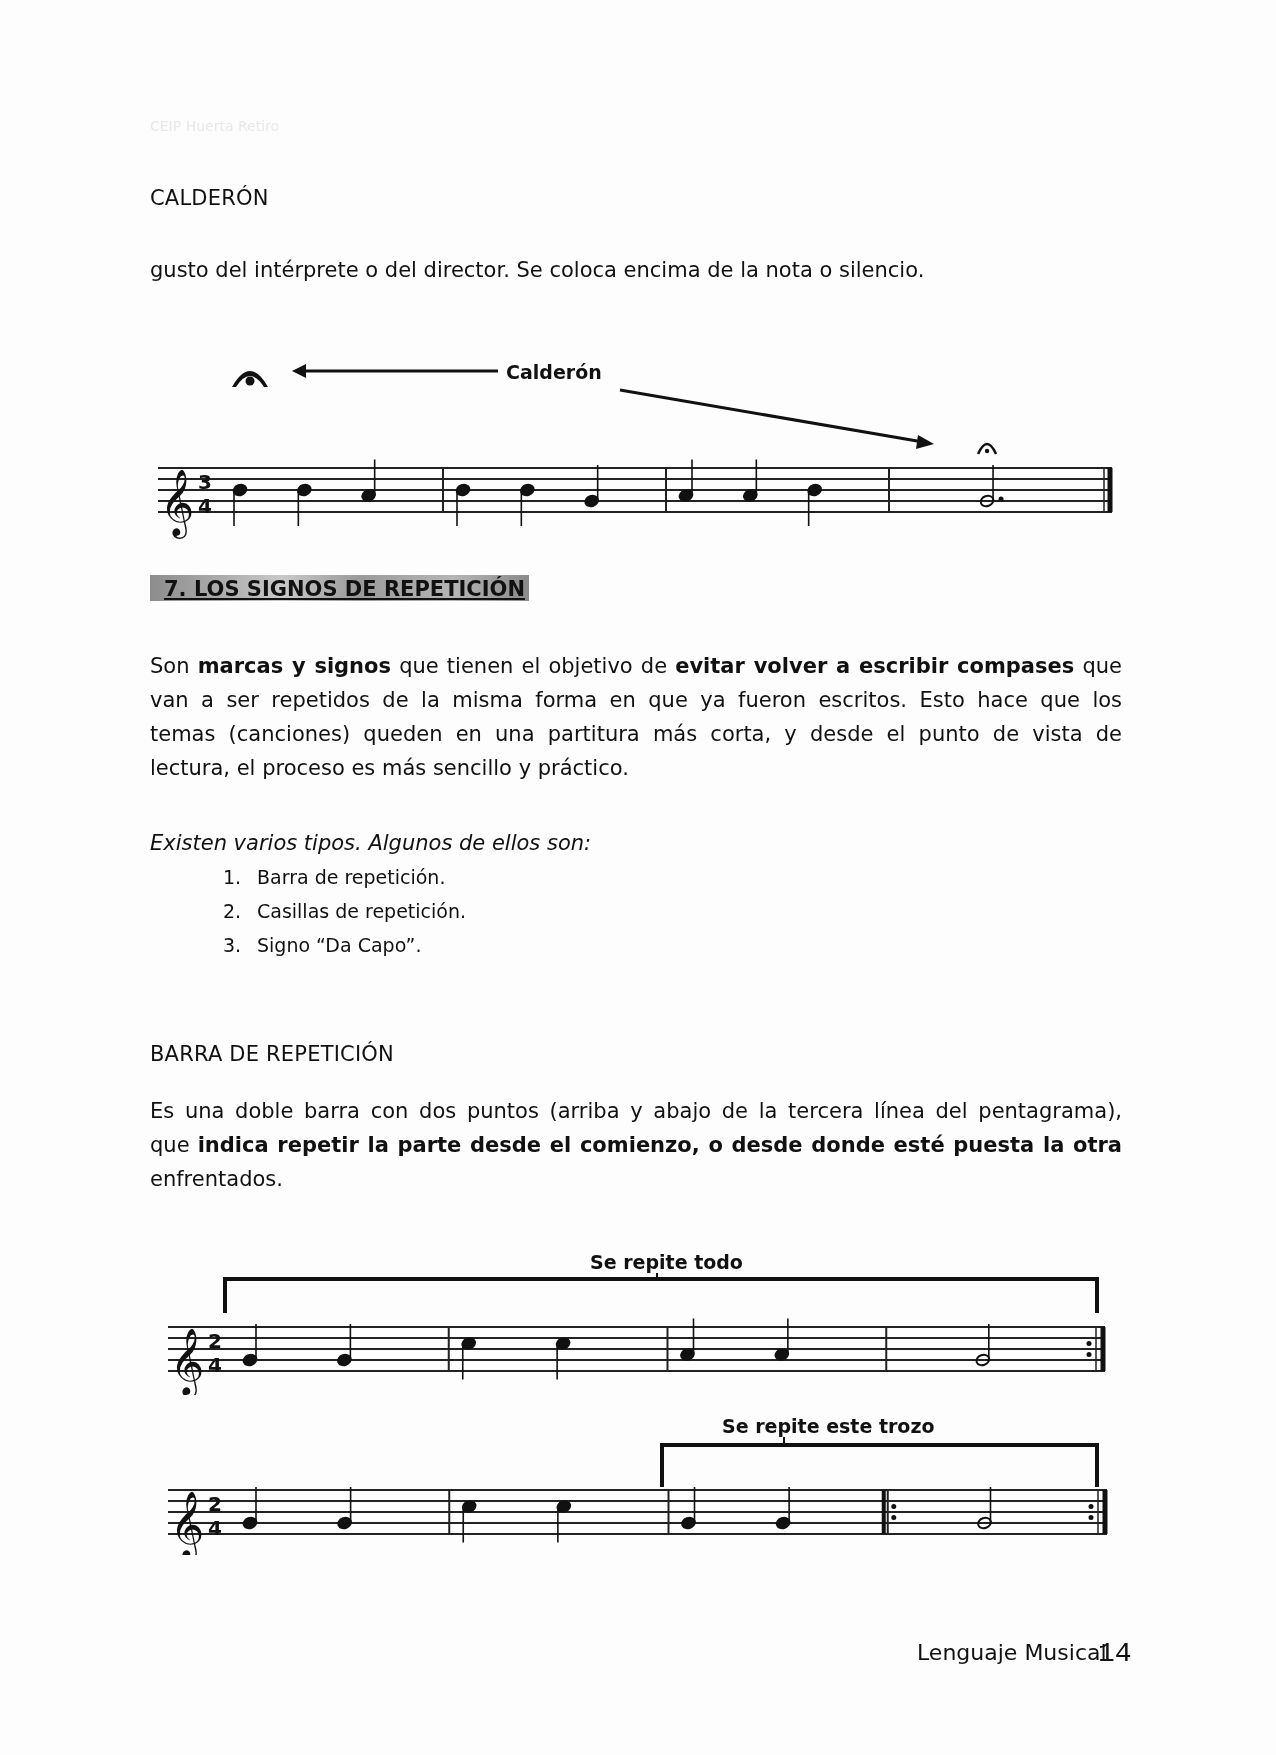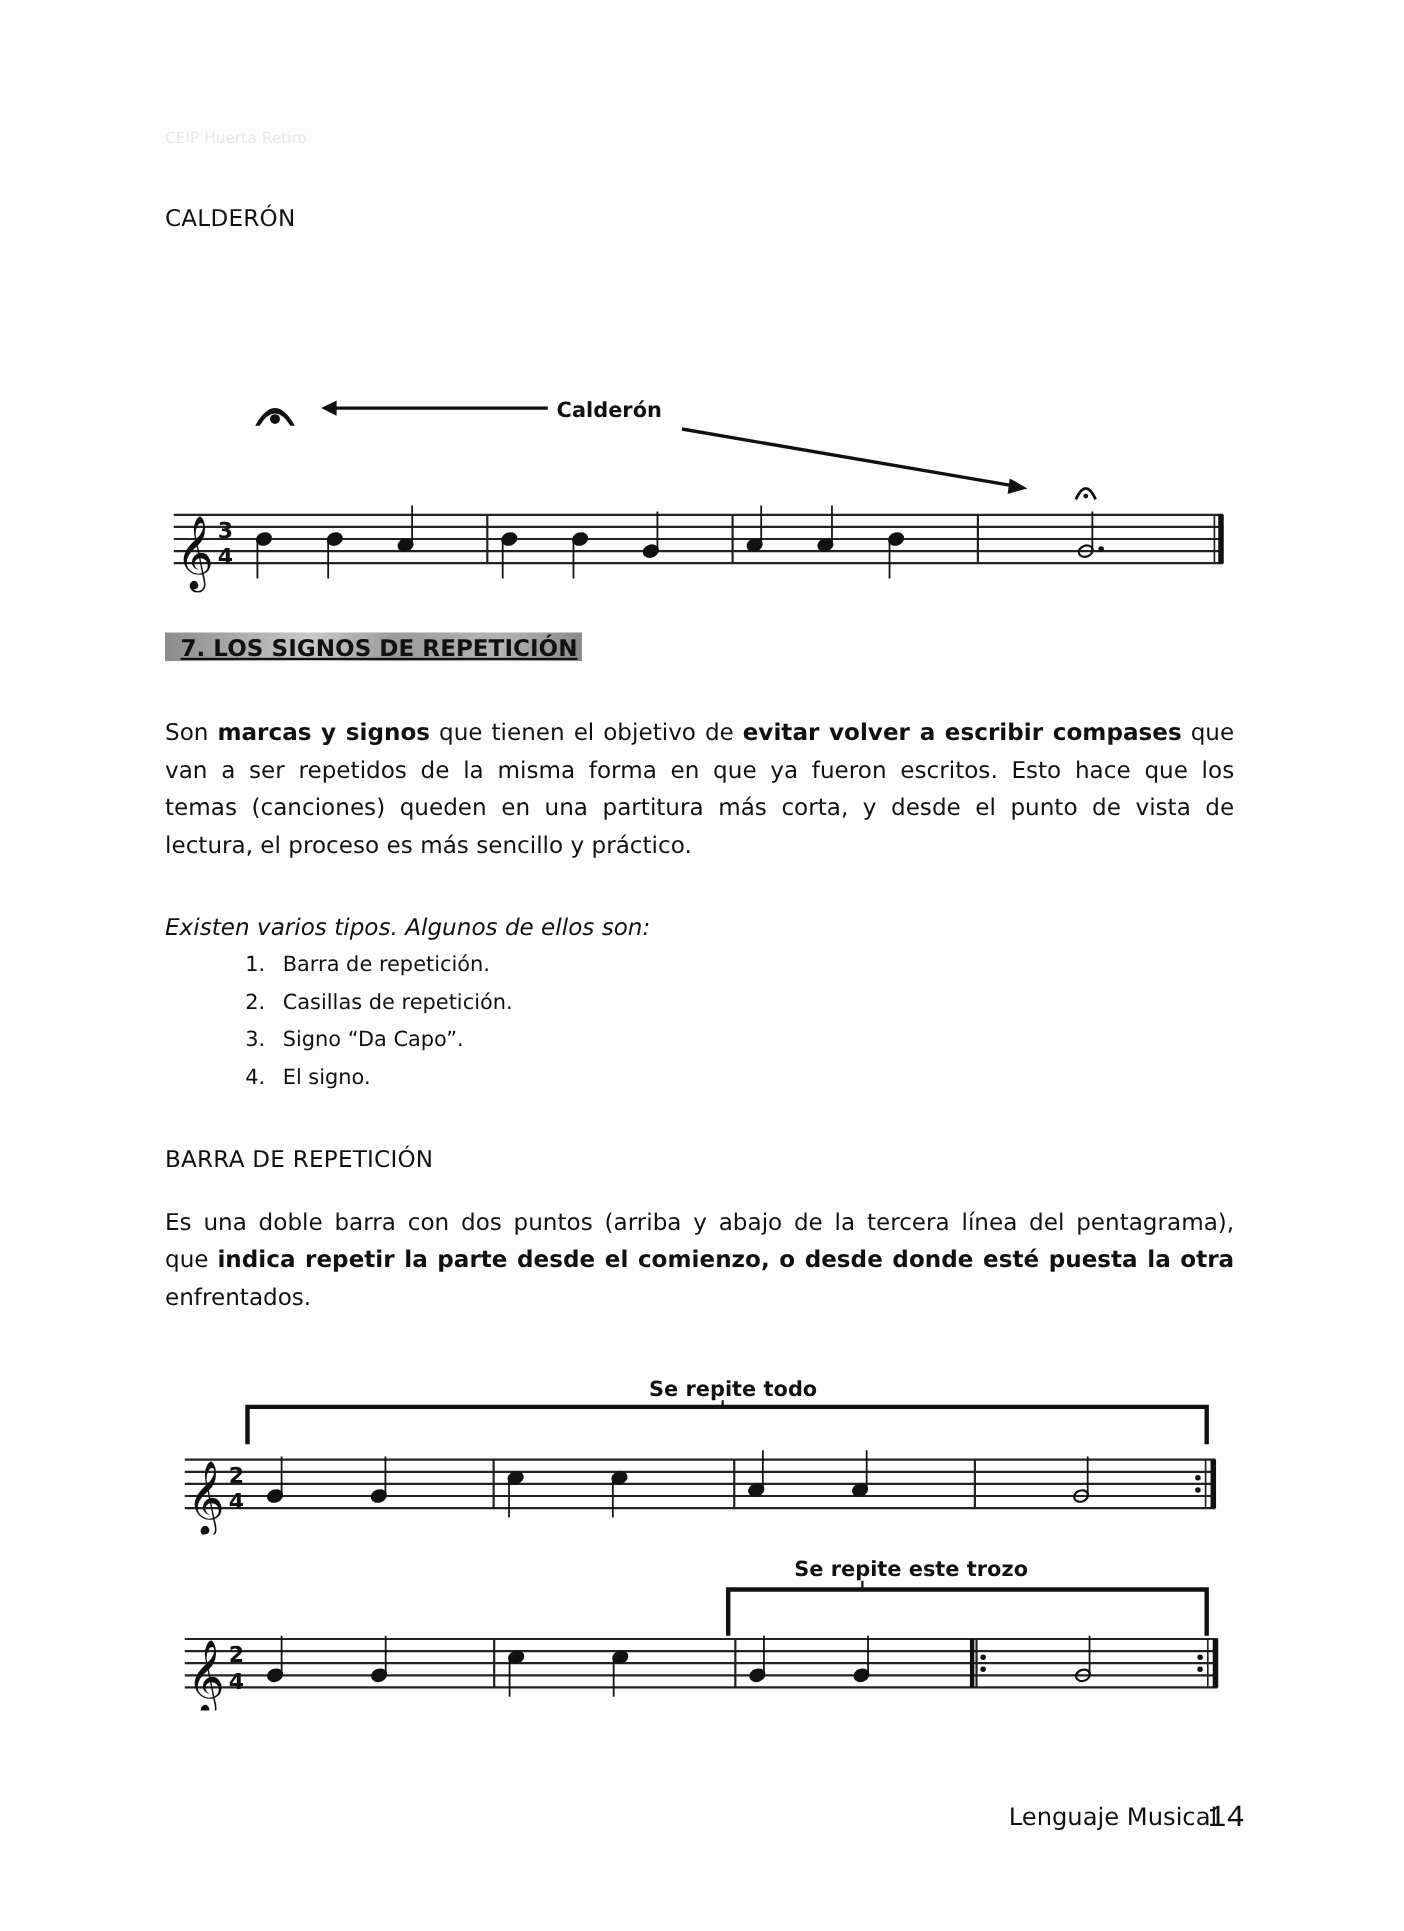--- a/index.html
+++ b/index.html
@@ -22,20 +22,21 @@
   .pagenum { left:1098px; top:1638px; font-size:28px; font-family:Liberation Mono, monospace; }
   .ghost { color:#e8e8e8; font-size:14px; }
 </style>
 </head>
 <body>
 
 <div class="abs ghost" style="left:150px;top:118px;">CEIP Huerta Retiro</div>
 
 <div class="abs heading" style="left:150px;top:186px;">CALDERÓN</div>
 <div class="abs para text" style="top:253px;">
+    <span class="line last"><span>gusto del intérprete o del director. Se coloca encima de la nota o silencio.</span></span>
   </div>
 
 <svg class="abs" style="left:150px;top:345px;" width="980" height="200" viewBox="0 0 980 200">
 
   <g>
     <path d="M82 42 Q100 10 118 42 L114 42 Q100 20 86 42 Z" fill="#111"></path>
     <circle cx="100" cy="36" r="4.5" fill="#111"></circle>
   </g>
   <g>
     <line x1="148" y1="26" x2="348" y2="26" stroke="#111" stroke-width="3"></line>
@@ -91,21 +92,20 @@
     <span class="line"><span>Son </span><b>marcas y signos</b><span> que tienen el objetivo de </span><b>evitar volver a escribir compases</b><span> que</span></span>
     <span class="line"><span>van a ser repetidos de la misma forma en que ya fueron escritos. Esto hace que los</span></span>
     <span class="line"><span>temas (canciones) queden en una partitura más corta, y desde el punto de vista de</span></span>
     <span class="line last"><span>lectura, el proceso es más sencillo y práctico.</span></span>
   </div>
 <div class="abs text" style="left:150px;top:826px;font-style:italic;">Existen varios tipos. Algunos de ellos son:</div>
 <div class="abs list" style="top:860px;">
   <span class="item"><span class="num">1.</span><span>Barra de repetición.</span></span>
   <span class="item"><span class="num">2.</span><span>Casillas de repetición.</span></span>
   <span class="item"><span class="num">3.</span><span>Signo “Da Capo”.</span></span>
-  <span class="item"><span class="num">4.</span><span>El signo.</span></span>
 </div>
 
 <div class="abs heading" style="left:150px;top:1042px;">BARRA DE REPETICIÓN</div>
 <div class="abs para text" style="top:1094px;">
     <span class="line"><span>Es una doble barra con dos puntos (arriba y abajo de la tercera línea del pentagrama),</span></span>
     <span class="line"><span>que </span><b>indica repetir la parte desde el comienzo, o desde donde esté puesta la otra</b></span>
     <span class="line last"><span>enfrentados.</span></span>
   </div>
 
 <svg class="abs" style="left:150px;top:1245px;" width="980" height="150" viewBox="0 0 980 150">

